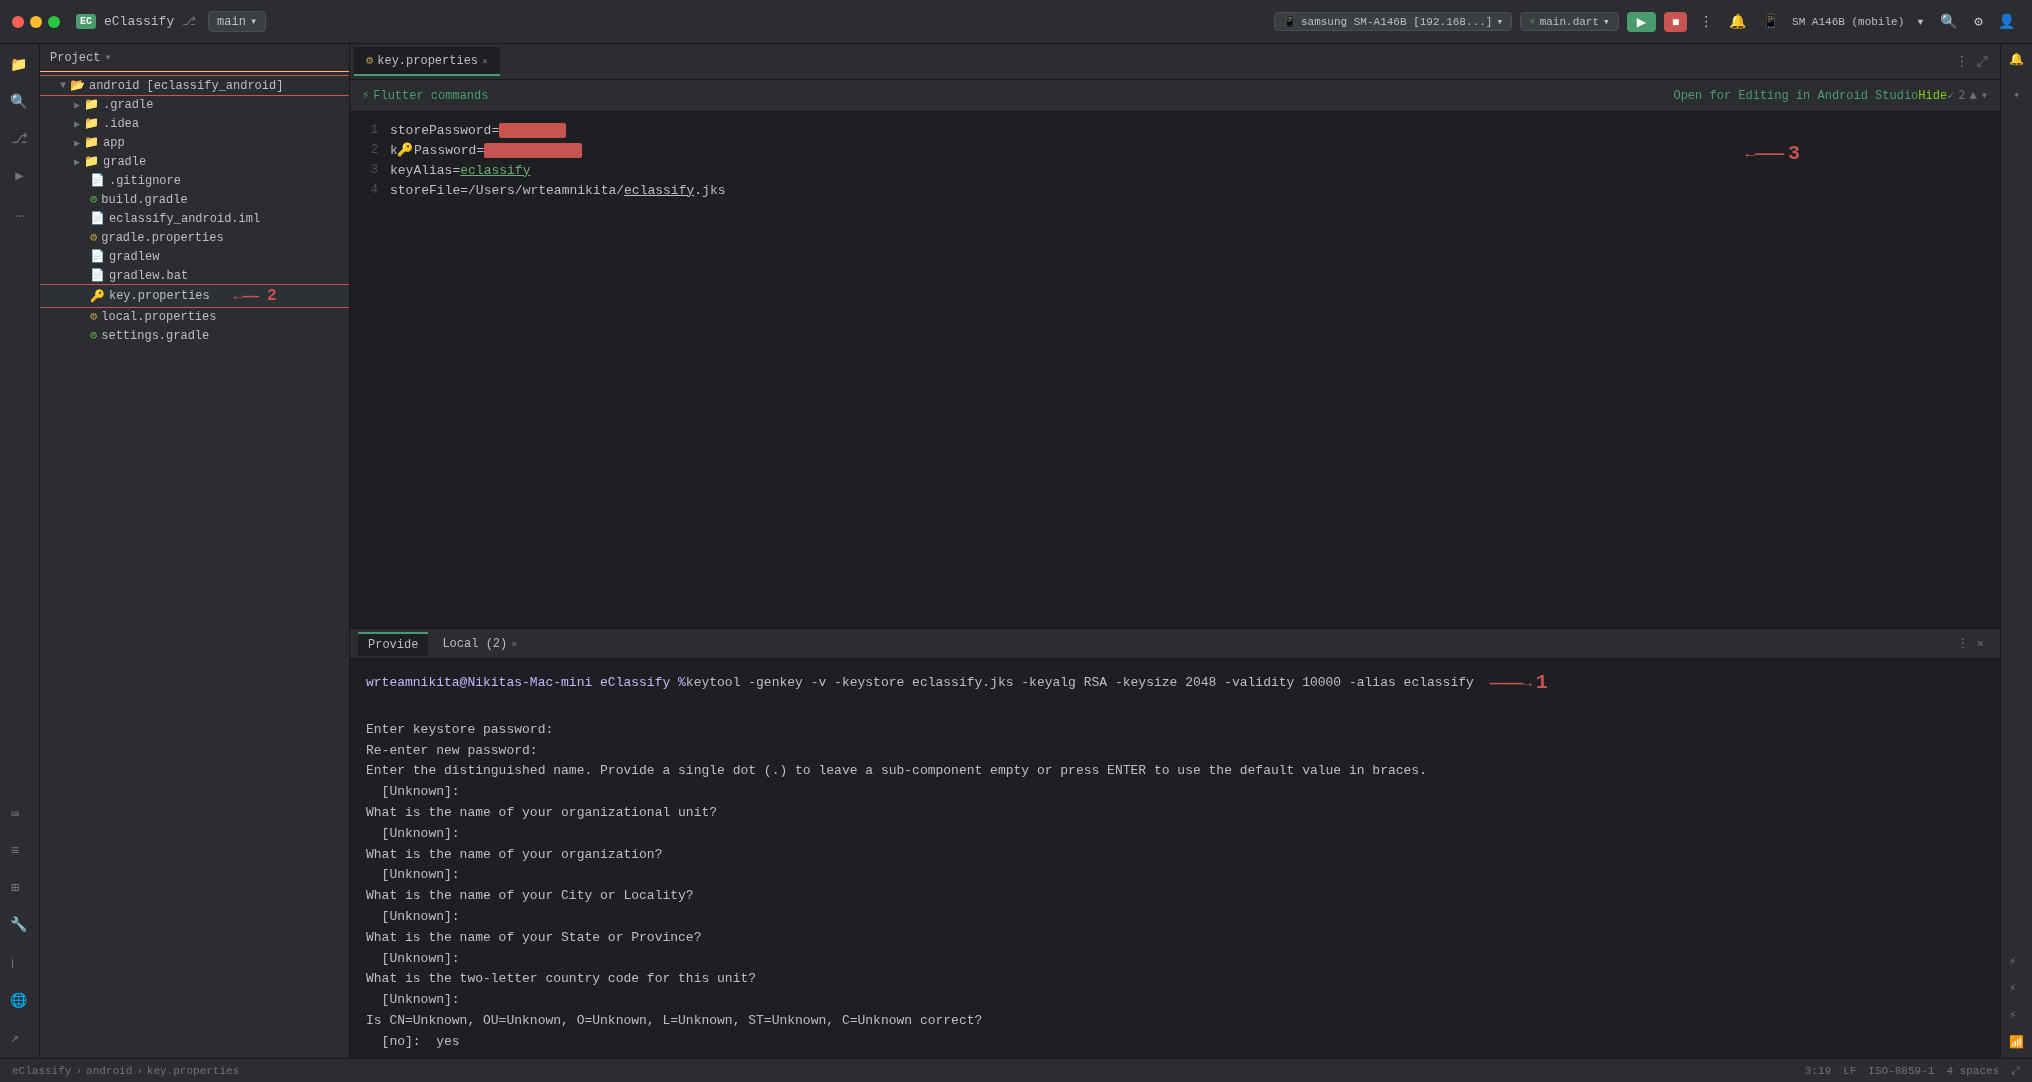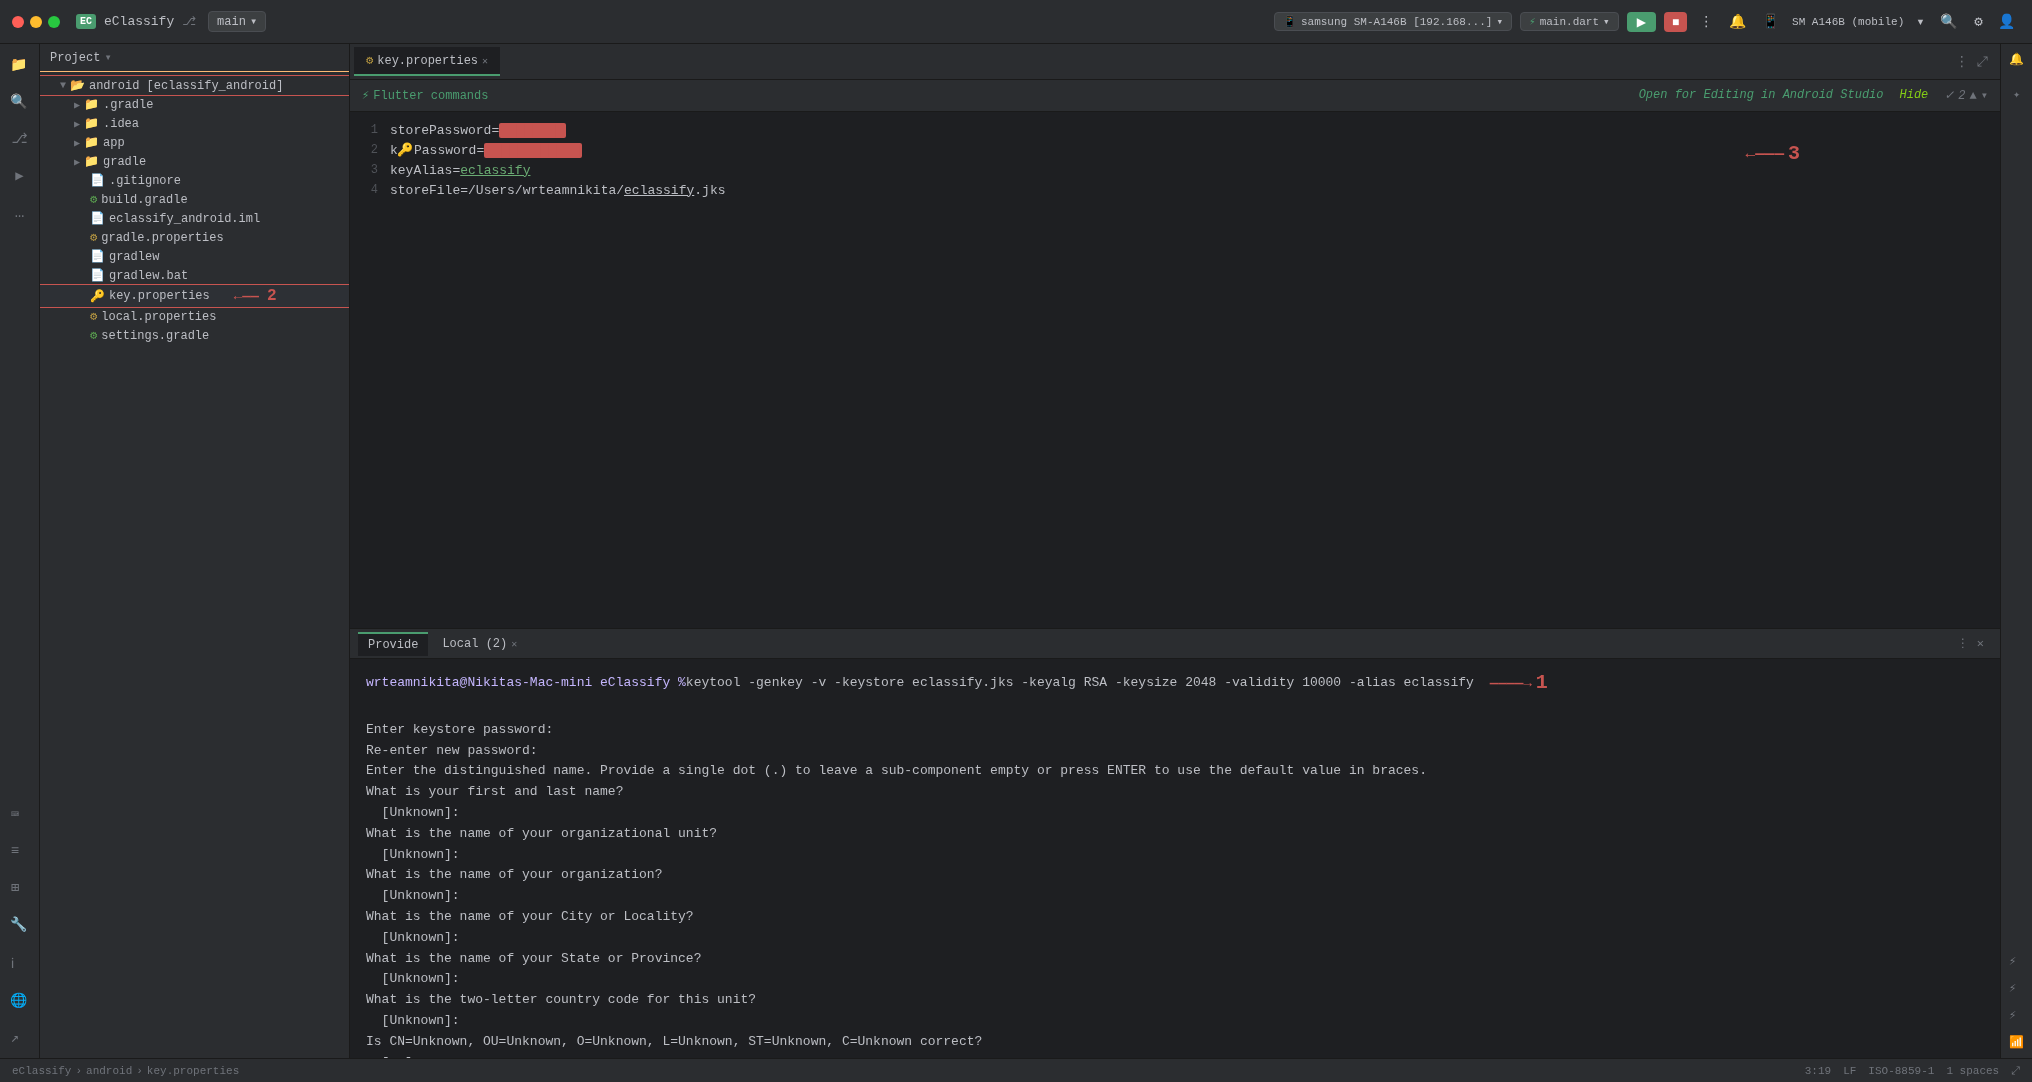--- a/index.html
+++ b/index.html
@@ -216,23 +216,22 @@
     }
     .flutter-commands-label {
       color: #4a9c6f;
       font-size: 12px;
       display: flex;
       align-items: center;
       gap: 4px;
     }
     .editor-toolbar-right {
       display: flex;
-      align-items: flex-start;
-      gap: 16px;
-      font-style: italic;
+      align-items: flex-end;
+      gap: 0;
     }
     .open-android-studio {
       color: #4a9c6f;
       font-size: 12px;
       cursor: pointer;
       text-decoration: none;
     }
     .hide-btn {
       color: #84cc16;
       font-size: 12px;
@@ -618,21 +617,20 @@
           <span class="terminal-prompt">wrteamnikita@Nikitas-Mac-mini eClassify % </span>
           <span class="terminal-command">keytool -genkey -v -keystore eclassify.jks -keyalg RSA -keysize 2048 -validity 10000 -alias eclassify</span>
           <span style="margin-left:16px;color:#c75450;font-size:14px;font-weight:bold;">————→</span>
           <span style="color:#c75450;font-size:20px;font-weight:bold;margin-left:4px;">1</span>
         </div>
 
         <div>&nbsp;</div>
         <div>Enter keystore password: </div>
         <div>Re-enter new password: </div>
         <div>Enter the distinguished name. Provide a single dot (.) to leave a sub-component empty or press ENTER to use the default value in braces.</div>
-        <div>What is your first and last name?</div>
         <div>&nbsp;&nbsp;[Unknown]: </div>
         <div>What is the name of your organizational unit?</div>
         <div>&nbsp;&nbsp;[Unknown]: </div>
         <div>What is the name of your organization?</div>
         <div>&nbsp;&nbsp;[Unknown]: </div>
         <div>What is the name of your City or Locality?</div>
         <div>&nbsp;&nbsp;[Unknown]: </div>
         <div>What is the name of your State or Province?</div>
         <div>&nbsp;&nbsp;[Unknown]: </div>
         <div>What is the two-letter country code for this unit?</div>
@@ -663,16 +661,16 @@
     <span>eClassify</span>
     <span>›</span>
     <span>android</span>
     <span>›</span>
     <span>key.properties</span>
   </div>
   <div class="status-right">
     <span>3:19</span>
     <span>LF</span>
     <span>ISO-8859-1</span>
-    <span>1 spaces</span>
+    <span>4 spaces</span>
     <span>⤢</span>
   </div>
 </div>
 
 </body></html>

